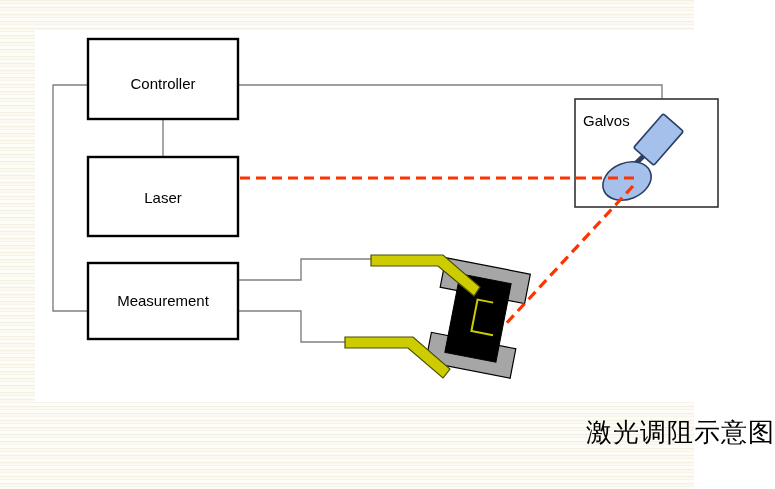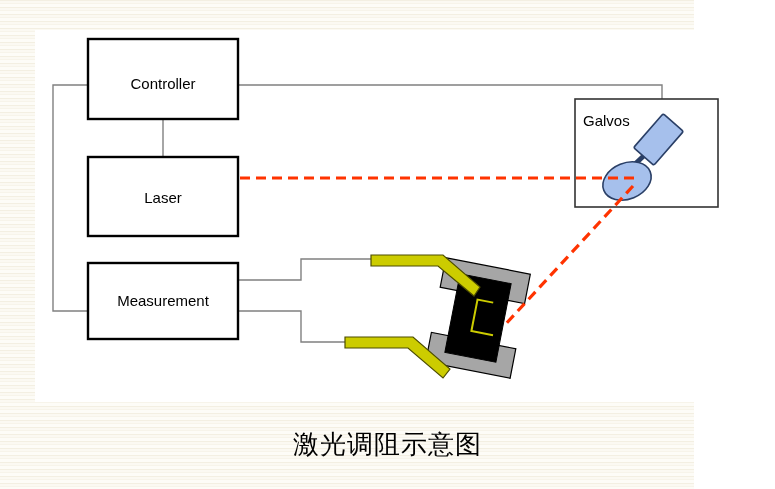--- a/index.html
+++ b/index.html
@@ -44,23 +44,23 @@
 
   #diagram-svg {
     position: absolute;
     left: 0;
     top: 0;
   }
 
   .caption {
     position: absolute;
     left: 0;
-    top: 427px;
+    top: 415px;
     width: 775px;
-    text-align: center;
+    text-align: right;
     font-family: "DejaVu Sans", "Liberation Sans", sans-serif;
     font-size: 26px;
     color: #000000;
     letter-spacing: 1px;
   }
 
   .blk-label {
     font-family: "Liberation Sans", sans-serif;
     font-size: 15px;
     fill: #000000;

